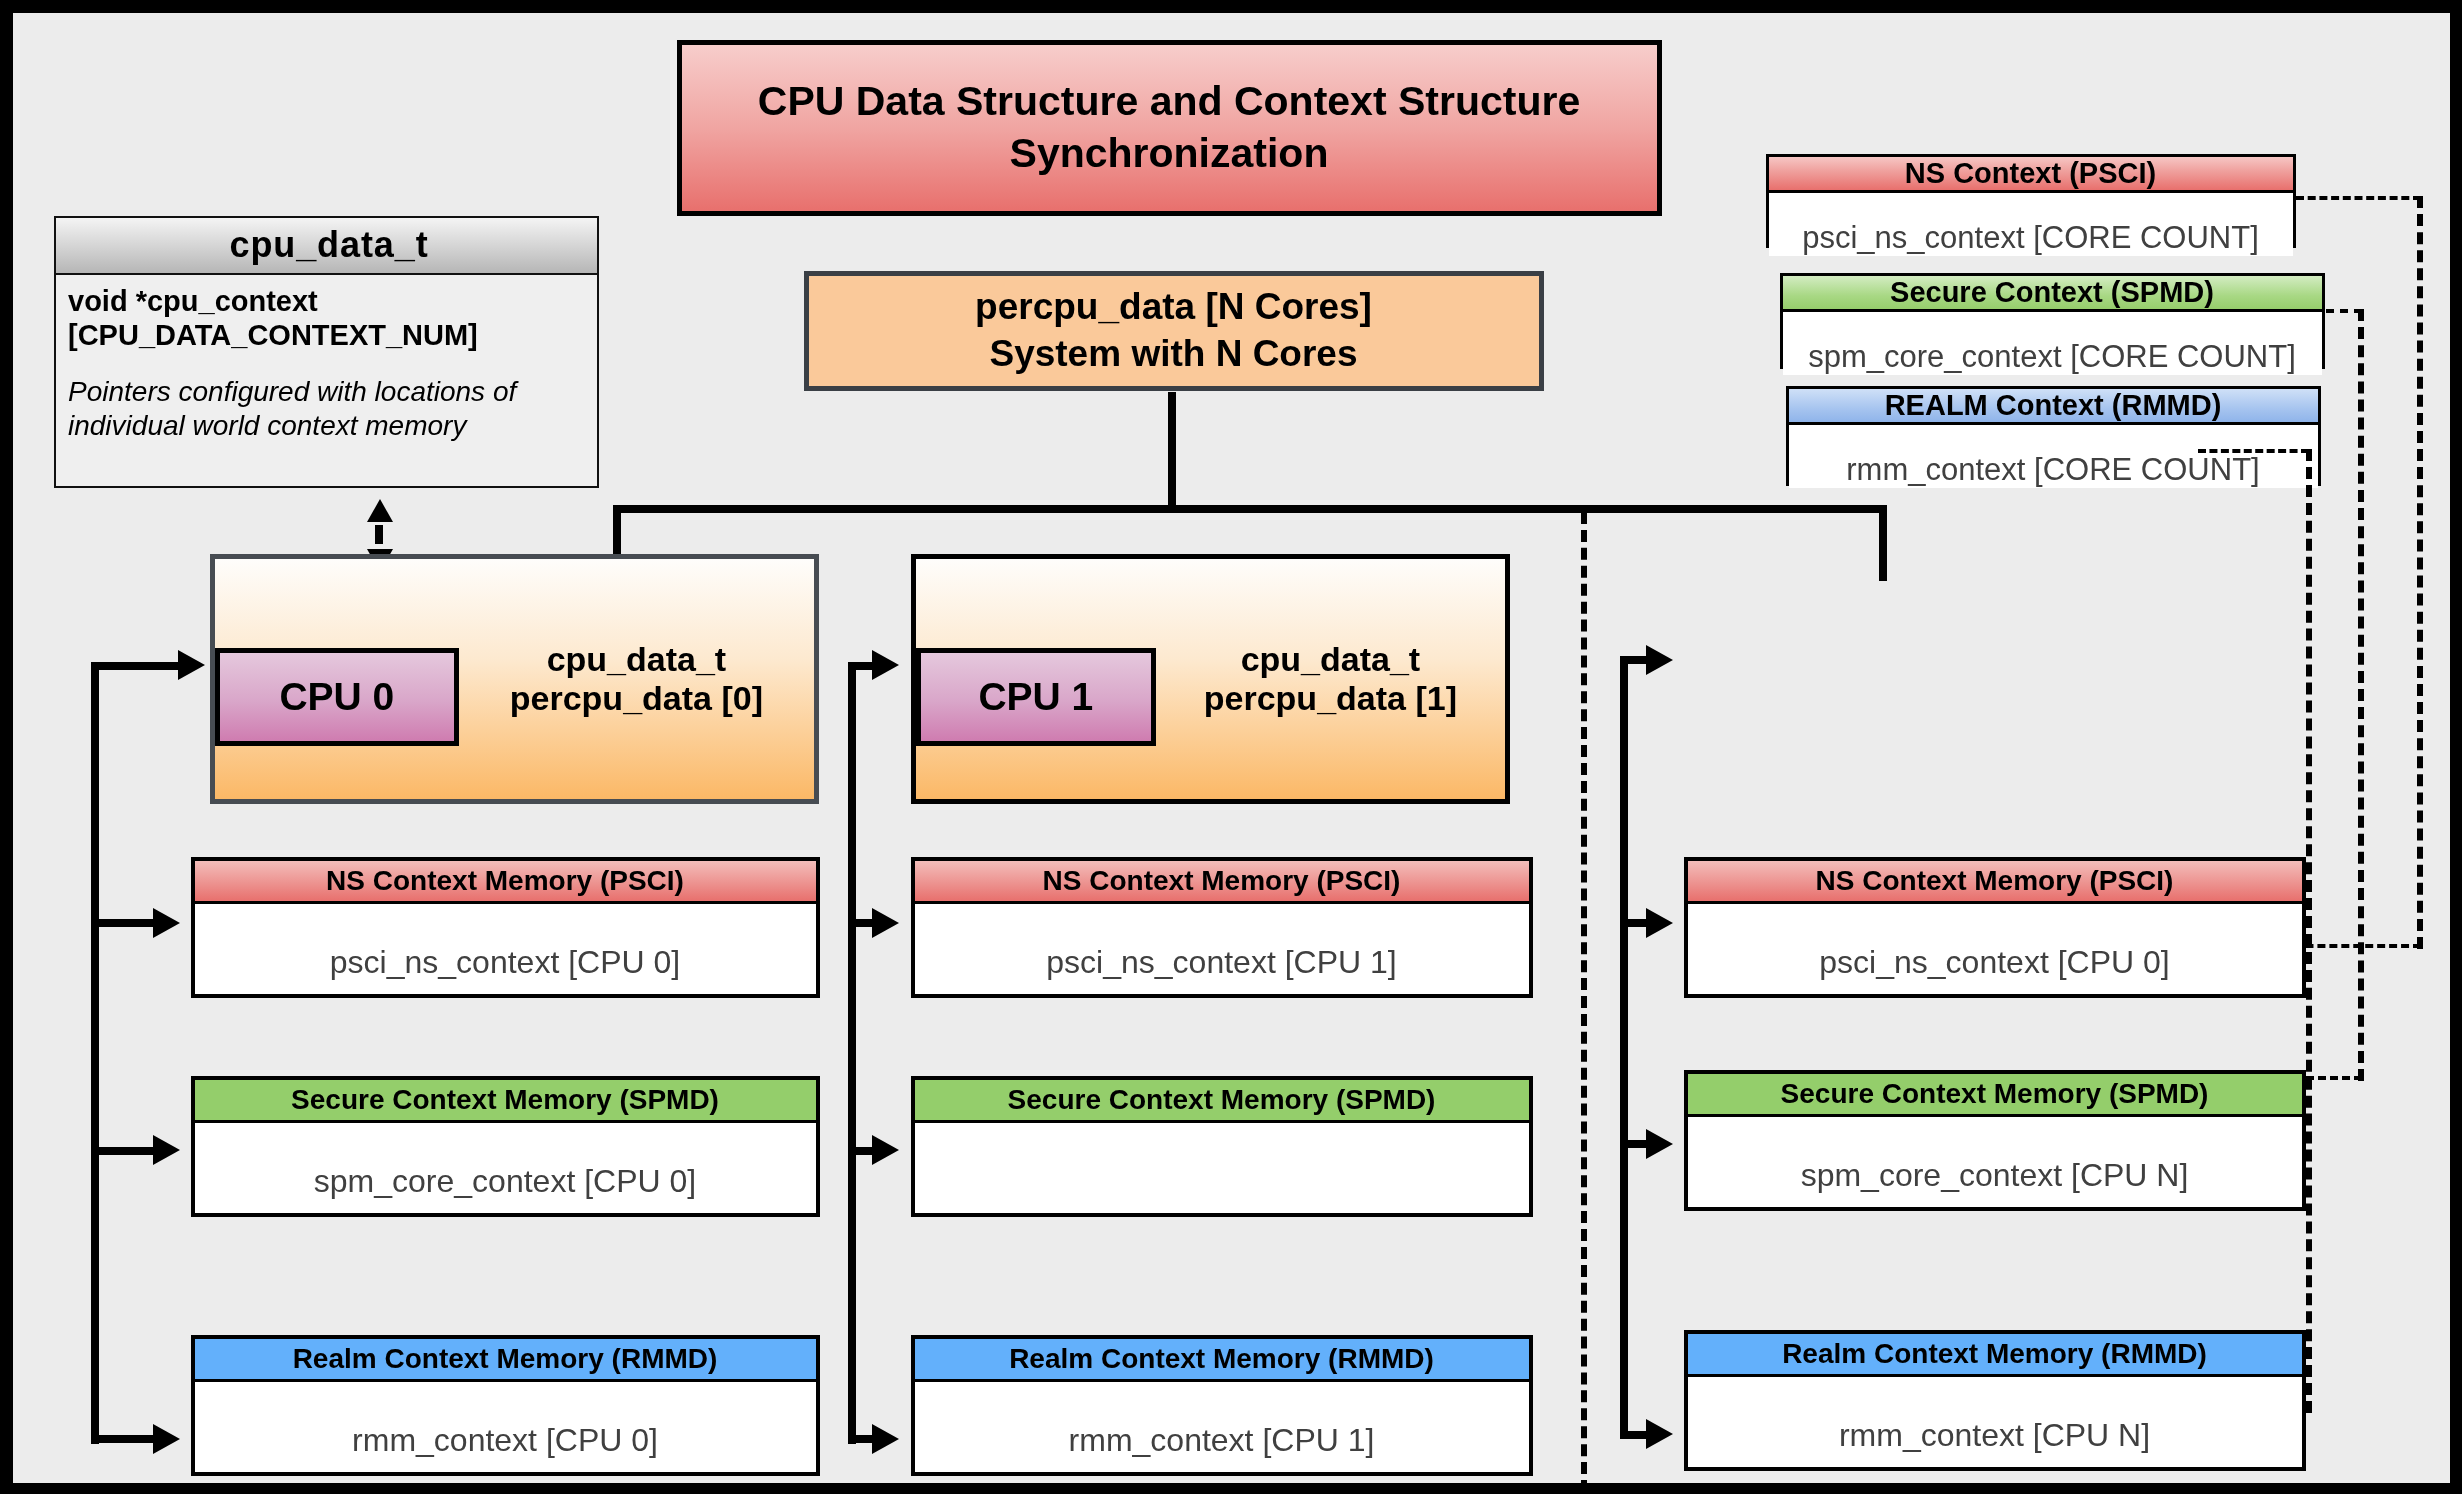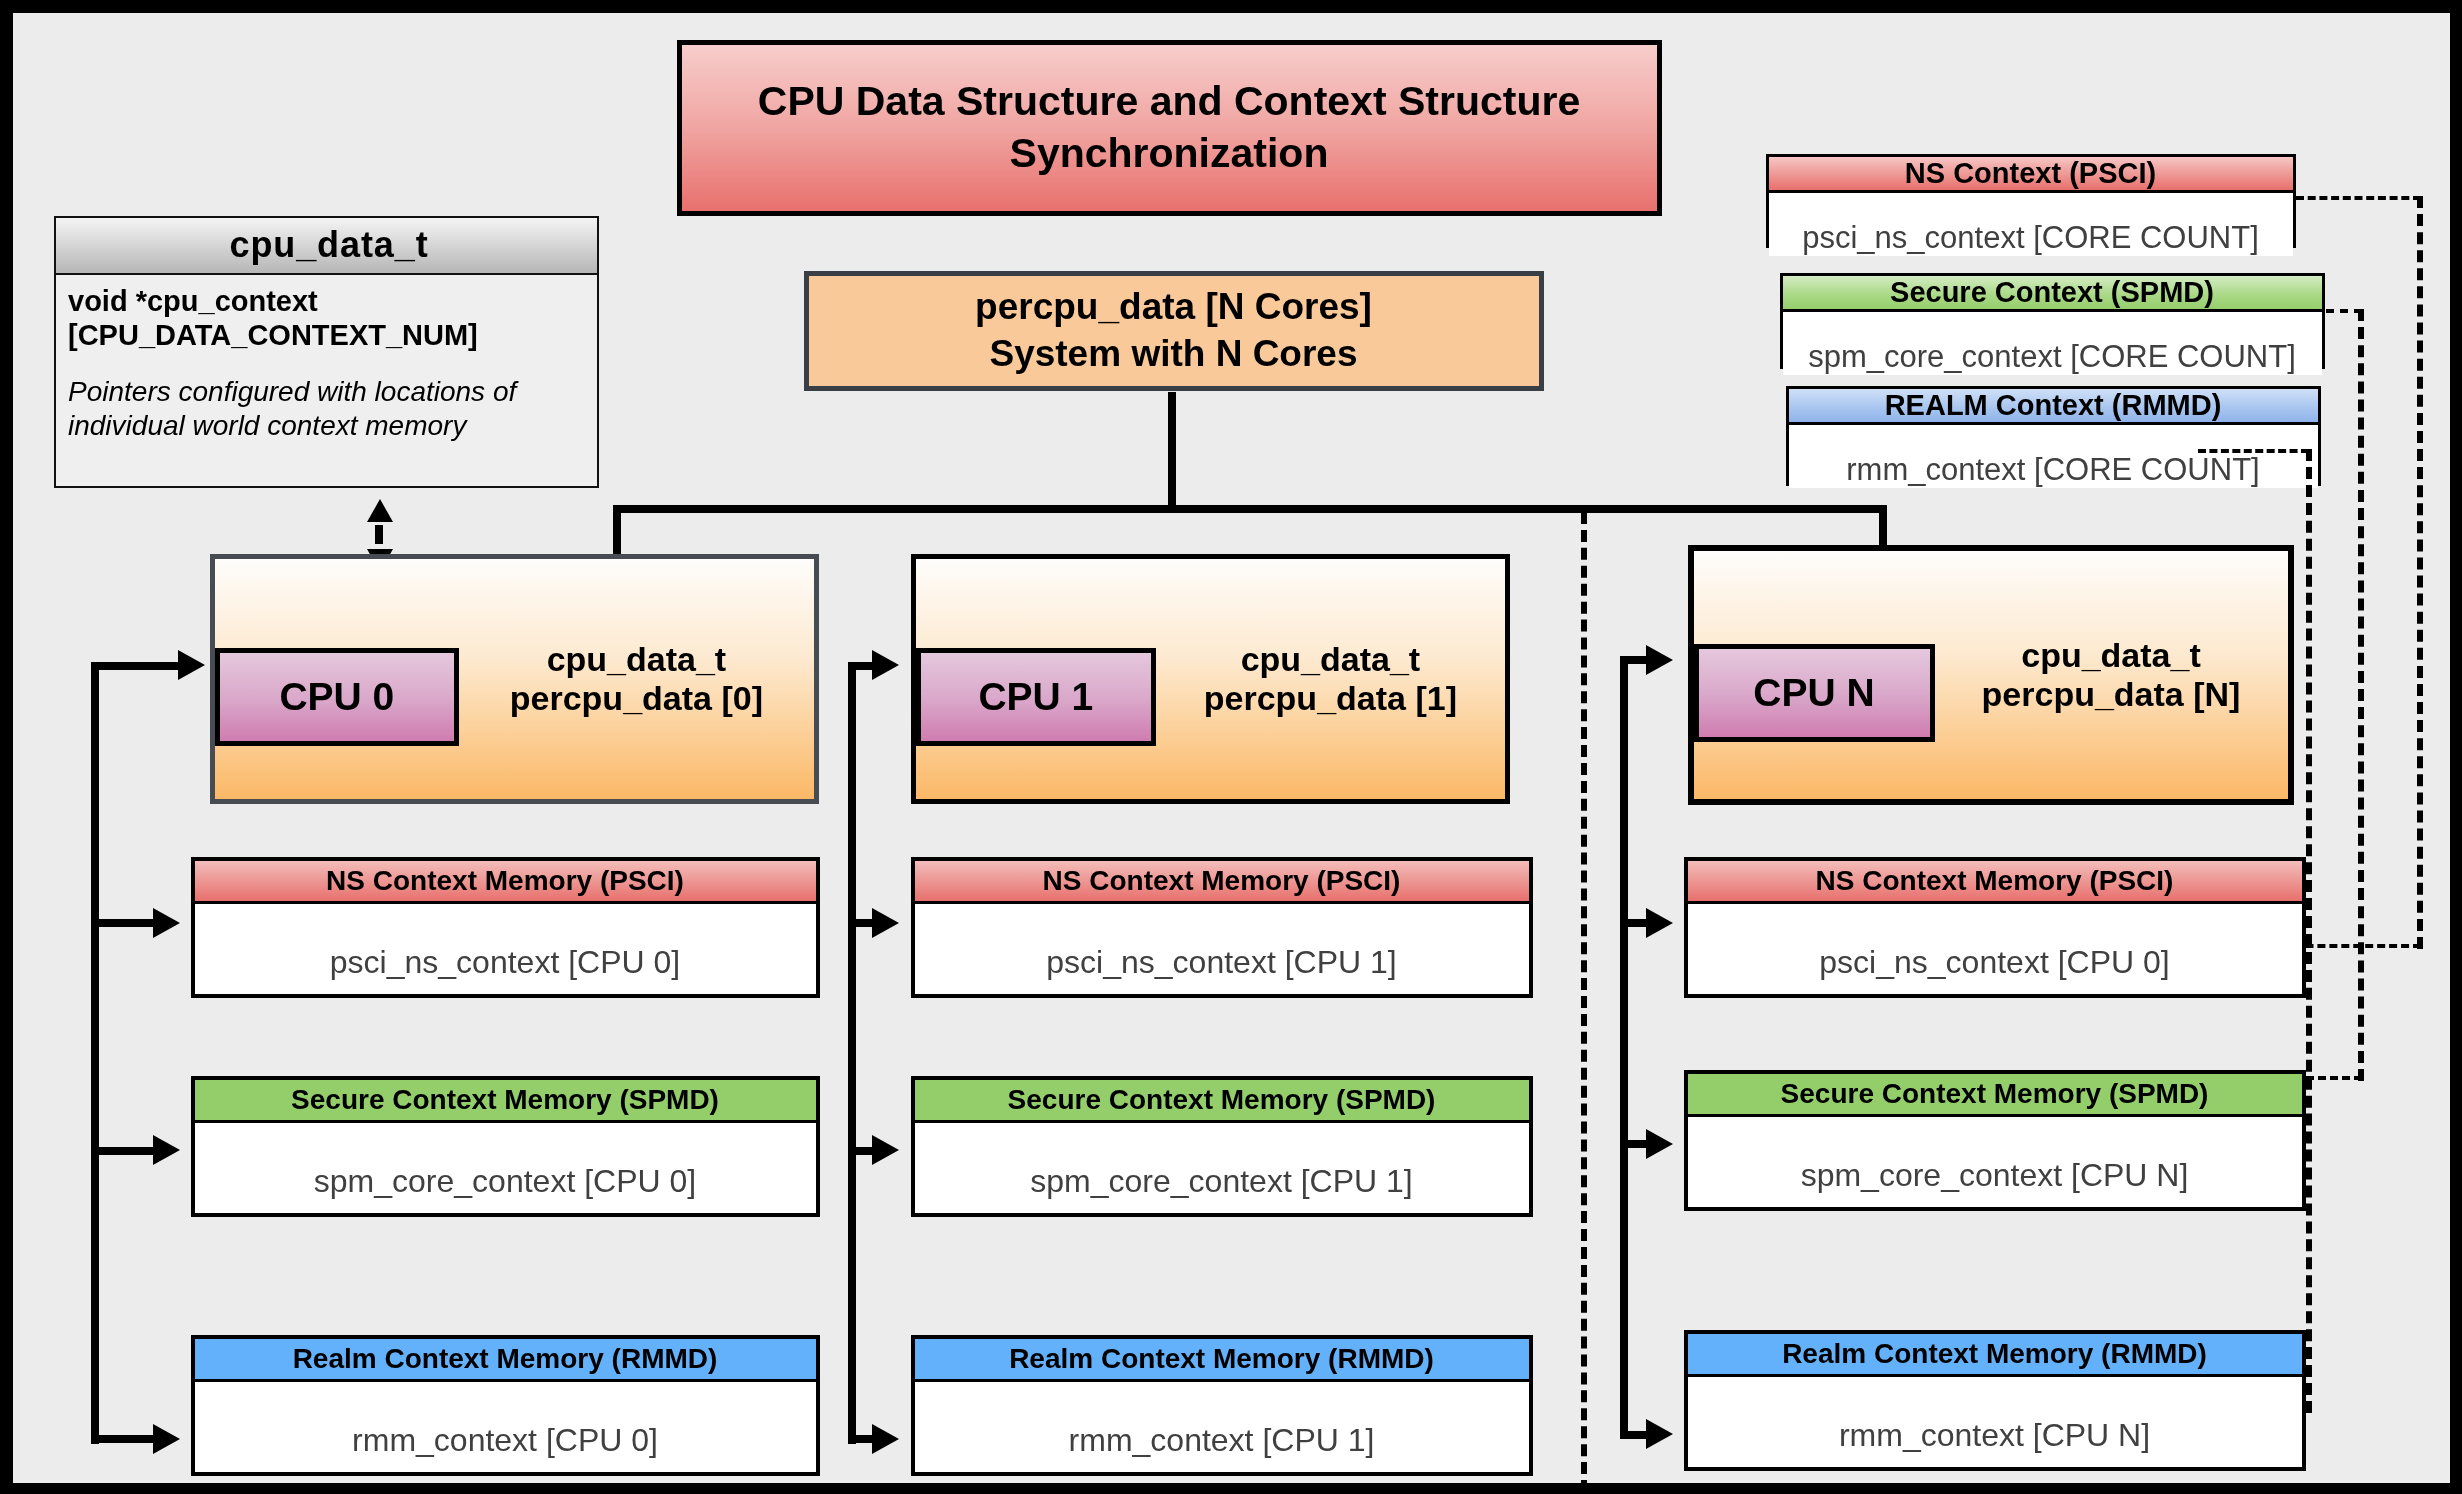--- a/index.html
+++ b/index.html
@@ -183,42 +183,37 @@
       <div class="cap">cpu_data_t percpu_data [1]</div>
     </div>
 
     <div class="box tbox membox" style="left:898px;top:844px;width:622px;height:141px;">
       <div class="hdr red-flat">NS Context Memory (PSCI)</div>
       <div class="bdy">psci_ns_context [CPU 1]</div>
     </div>
 
     <div class="box tbox membox" style="left:898px;top:1063px;width:622px;height:141px;">
       <div class="hdr green-flat">Secure Context Memory (SPMD)</div>
-      <div class="bdy">spm_core_context [CPU 1]</div>
     </div>
 
     <div class="box tbox membox" style="left:898px;top:1322px;width:622px;height:141px;">
       <div class="hdr blue-flat">Realm Context Memory (RMMD)</div>
       <div class="bdy">rmm_context [CPU 1]</div>
     </div>
 
     <div class="ln" style="left:835px;top:649px;width:8px;height:782px;"></div>
     <div class="ln" style="left:835px;top:649px;width:27px;height:8px;"></div>
     <div class="arrowR" style="left:859px;top:637px;"></div>
     <div class="ln" style="left:835px;top:906px;width:27px;height:8px;"></div>
     <div class="arrowR" style="left:859px;top:895px;"></div>
     <div class="ln" style="left:835px;top:1134px;width:27px;height:8px;"></div>
     <div class="arrowR" style="left:859px;top:1122px;"></div>
     <div class="ln" style="left:835px;top:1422px;width:27px;height:8px;"></div>
     <div class="arrowR" style="left:859px;top:1411px;"></div>
 
-    <div class="box cpucard" style="left:1675px;top:532px;width:606px;height:260px;border:6.2px solid #000;">
-      <div class="chip">CPU N</div>
-      <div class="cap">cpu_data_t percpu_data [N]</div>
-    </div>
 
     <div class="box tbox membox" style="left:1671px;top:844px;width:622px;height:141px;">
       <div class="hdr red-flat">NS Context Memory (PSCI)</div>
       <div class="bdy">psci_ns_context [CPU 0]</div>
     </div>
 
     <div class="box tbox membox" style="left:1671px;top:1057px;width:622px;height:141px;">
       <div class="hdr green-flat">Secure Context Memory (SPMD)</div>
       <div class="bdy">spm_core_context [CPU N]</div>
     </div>

